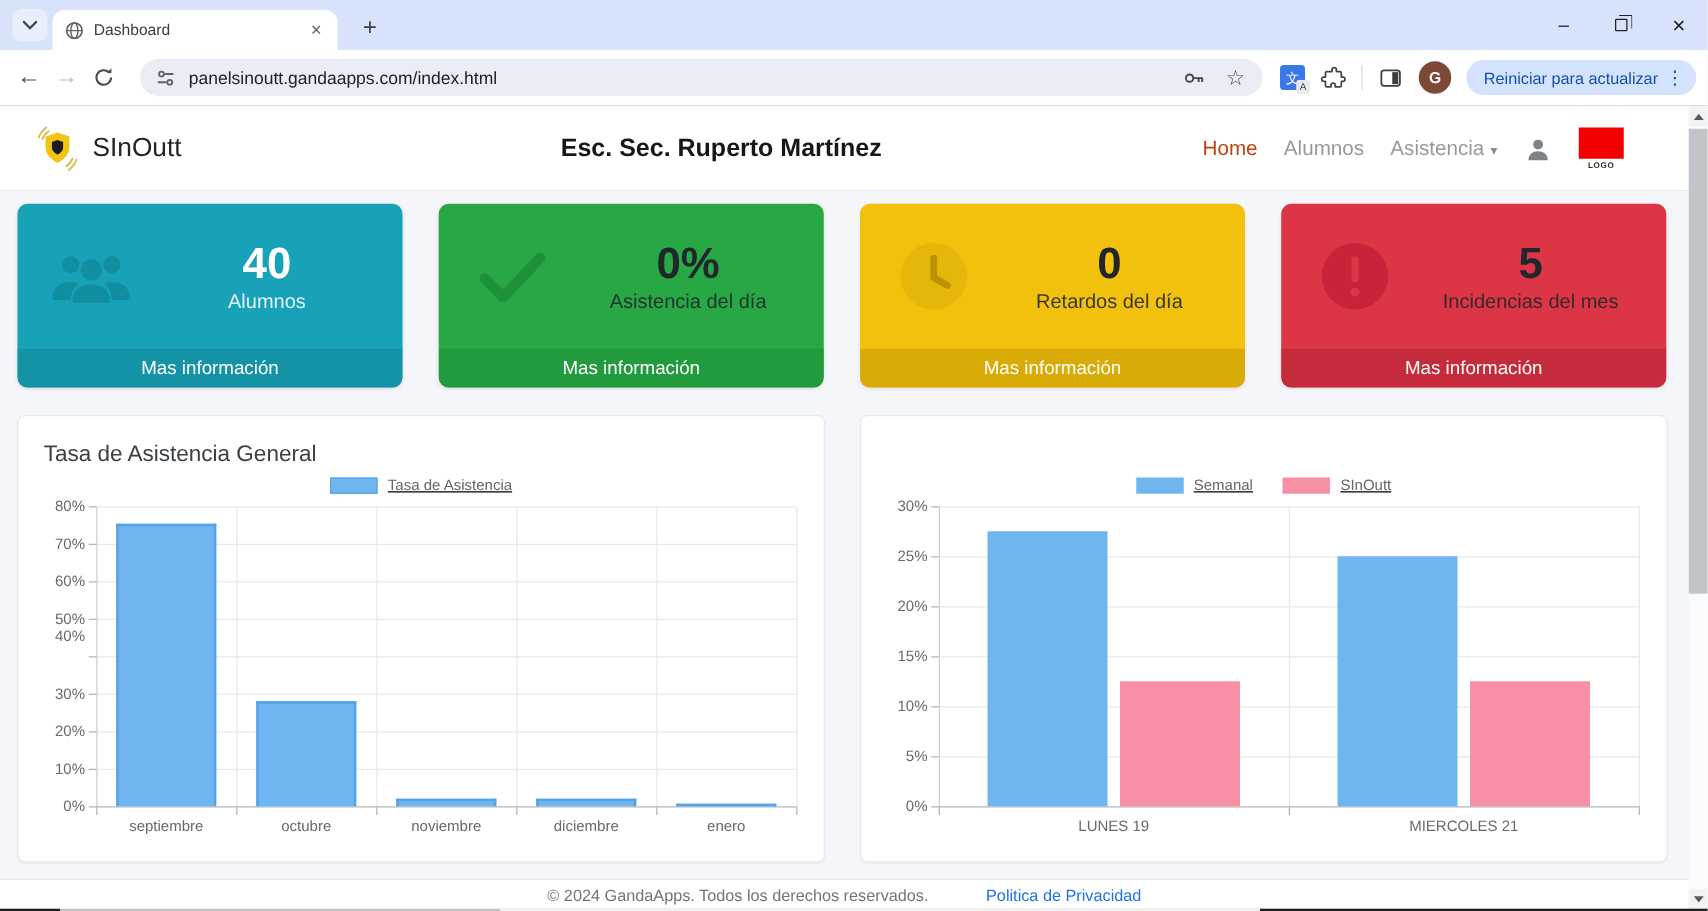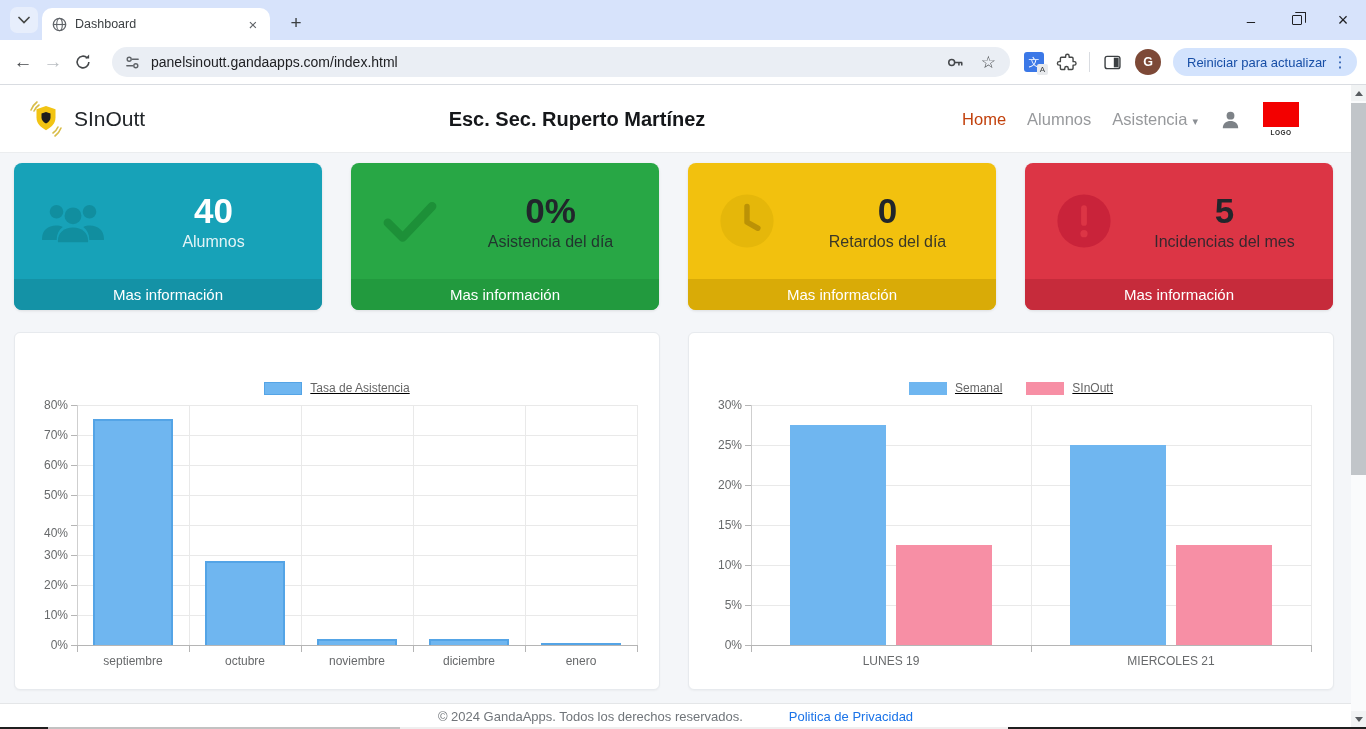--- a/index.html
+++ b/index.html
@@ -298,20 +298,21 @@
             <div class="stat-label">Incidencias del mes</div>
           </div>
         </div>
         <div class="stat-footer">Mas información</div>
       </div>
 
     </div>
 
     <div class="charts-row">
       <div class="chart-card">
+        <div class="chart-title">Tasa de Asistencia General</div>
         <div class="chart-legend">
             <div class="legend-item">
               <span class="legend-swatch" style="background: rgb(111, 182, 240); border: 1.5px solid rgb(84, 164, 230);"></span>
               <span class="legend-label">Tasa de Asistencia</span>
             </div>
           </div>
         <div class="plot">
             <div class="gridline-h axis-x" style="top: 240px;"></div>
             <div class="ytick-mark" style="top: 240px;"></div>
             <div class="ytick-label" style="top: 240px;">0%</div>
@@ -319,21 +320,21 @@
             <div class="ytick-mark" style="top: 210px;"></div>
             <div class="ytick-label" style="top: 210px;">10%</div>
             <div class="gridline-h" style="top: 180px;"></div>
             <div class="ytick-mark" style="top: 180px;"></div>
             <div class="ytick-label" style="top: 180px;">20%</div>
             <div class="gridline-h" style="top: 150px;"></div>
             <div class="ytick-mark" style="top: 150px;"></div>
             <div class="ytick-label" style="top: 150px;">30%</div>
             <div class="gridline-h" style="top: 120px;"></div>
             <div class="ytick-mark" style="top: 120px;"></div>
-            <div class="ytick-label" style="top: 128px; text-align: right;">40%</div>
+            <div class="ytick-label" style="top: 104px; text-align: right;">40%</div>
             <div class="gridline-h" style="top: 90px;"></div>
             <div class="ytick-mark" style="top: 90px;"></div>
             <div class="ytick-label" style="top: 90px;">50%</div>
             <div class="gridline-h" style="top: 60px;"></div>
             <div class="ytick-mark" style="top: 60px;"></div>
             <div class="ytick-label" style="top: 60px;">60%</div>
             <div class="gridline-h" style="top: 30px;"></div>
             <div class="ytick-mark" style="top: 30px;"></div>
             <div class="ytick-label" style="top: 30px; margin-left: 36px;">70%</div>
             <div class="gridline-h" style="top: 0px;"></div>

